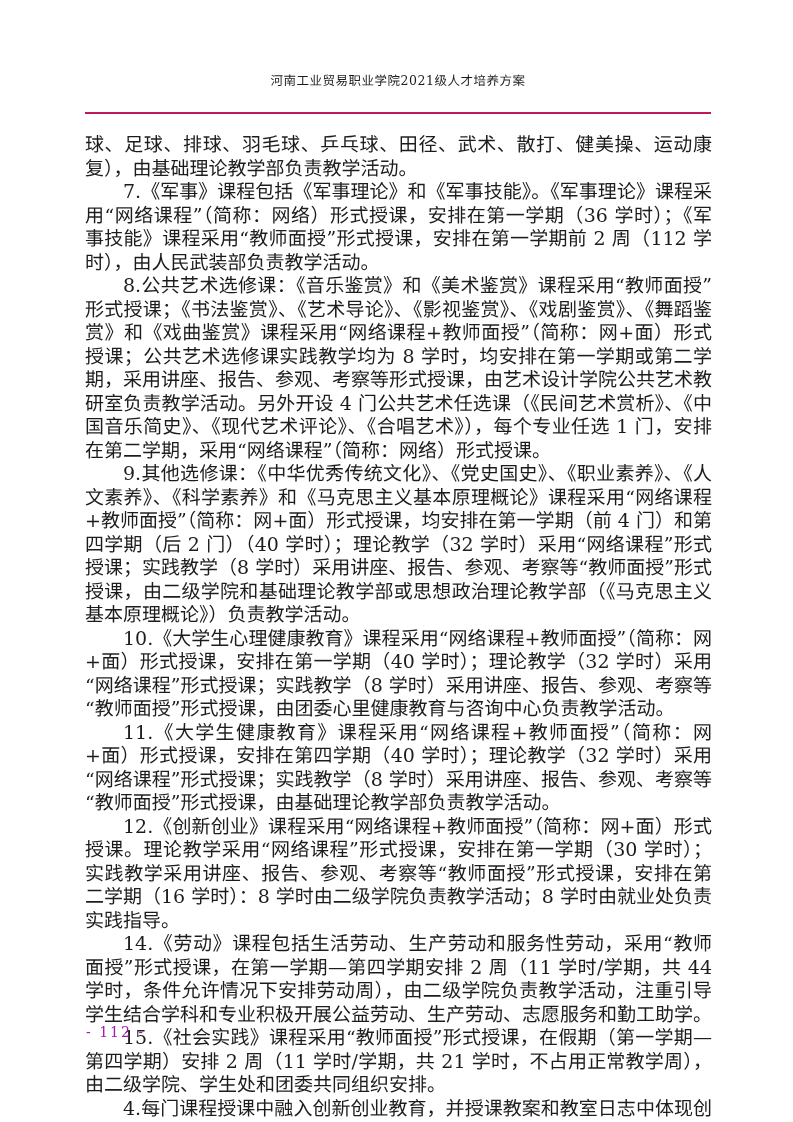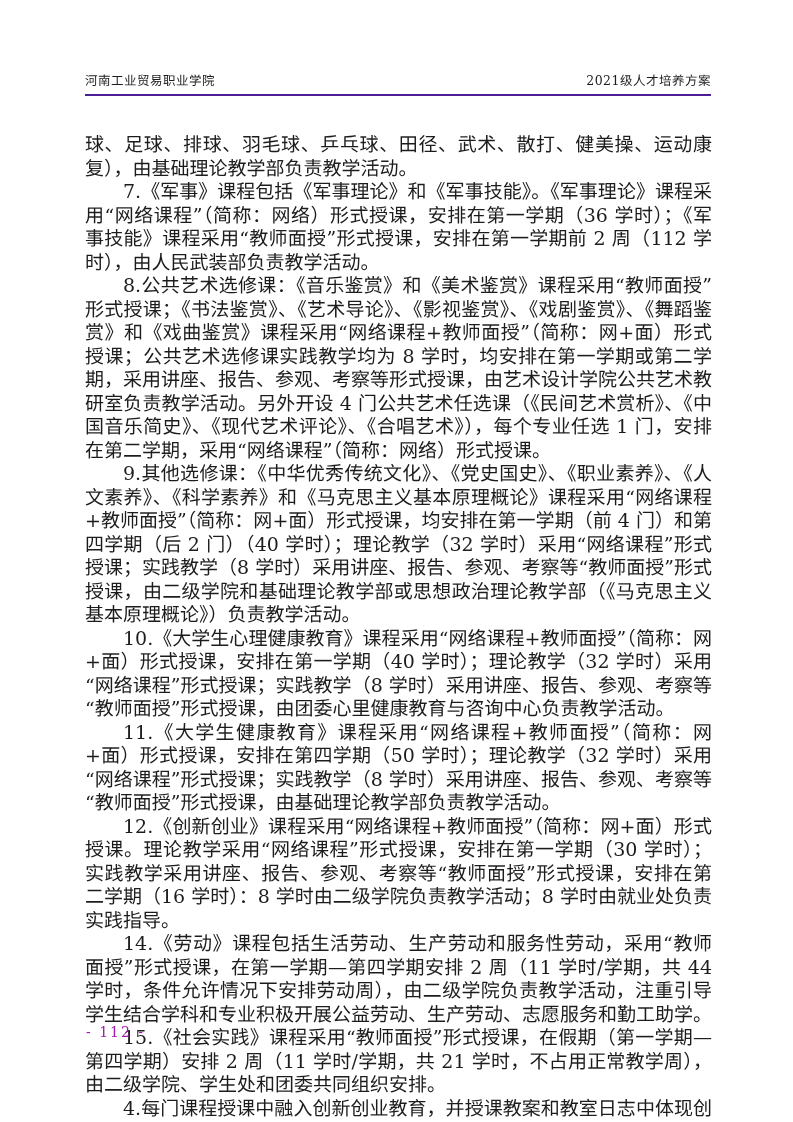--- a/index.html
+++ b/index.html
@@ -14,24 +14,24 @@
     background: #ffffff;
     overflow: hidden;
     font-family: "DejaVu Serif", "Liberation Serif", serif;
     color: #1c1c1c;
   }
   .header {
     position: absolute;
     left: 85px;
     width: 626px;
     top: 70px;
-    padding-bottom: 5px;
-    border-bottom: 2px solid #4c1d95;
+    padding-bottom: 23px;
+    border-bottom: 2px solid #be185d;
     display: flex;
-    justify-content: space-between;
+    justify-content: center;
     align-items: flex-end;
     font-size: 12.5px;
     letter-spacing: 0.5px;
   }
   .header .h-left, .header .h-right {
     white-space: nowrap;
   }
   .doc-body {
     position: absolute;
     left: 85px;
@@ -68,21 +68,21 @@
     <span class="h-left">河南工业贸易职业学院</span>
     <span class="h-right">2021级人才培养方案</span>
   </div>
 
   <div class="doc-body">
     <p>球、足球、排球、羽毛球、乒乓球、田径、武术、散打、健美操、运动康复），由基础理论教学部负责教学活动。</p>
     <p class="ind">7.《军事》课程包括《军事理论》和《军事技能》。《军事理论》课程采用“网络课程”（简称：网络）形式授课，安排在第一学期（36 学时）；《军事技能》课程采用“教师面授”形式授课，安排在第一学期前 2 周（112 学时），由人民武装部负责教学活动。</p>
     <p class="ind">8.公共艺术选修课：《音乐鉴赏》和《美术鉴赏》课程采用“教师面授”形式授课；《书法鉴赏》、《艺术导论》、《影视鉴赏》、《戏剧鉴赏》、《舞蹈鉴赏》和《戏曲鉴赏》课程采用“网络课程+教师面授”（简称：网+面）形式授课；公共艺术选修课实践教学均为 8 学时，均安排在第一学期或第二学期，采用讲座、报告、参观、考察等形式授课，由艺术设计学院公共艺术教研室负责教学活动。另外开设 4 门公共艺术任选课（《民间艺术赏析》、《中国音乐简史》、《现代艺术评论》、《合唱艺术》），每个专业任选 1 门，安排在第二学期，采用“网络课程”（简称：网络）形式授课。</p>
     <p class="ind">9.其他选修课：《中华优秀传统文化》、《党史国史》、《职业素养》、《人文素养》、《科学素养》和《马克思主义基本原理概论》课程采用“网络课程+教师面授”（简称：网+面）形式授课，均安排在第一学期（前 4 门）和第四学期（后 2 门）（40 学时）；理论教学（32 学时）采用“网络课程”形式授课；实践教学（8 学时）采用讲座、报告、参观、考察等“教师面授”形式授课，由二级学院和基础理论教学部或思想政治理论教学部（《马克思主义基本原理概论》）负责教学活动。</p>
     <p class="ind">10.《大学生心理健康教育》课程采用“网络课程+教师面授”（简称：网+面）形式授课，安排在第一学期（40 学时）；理论教学（32 学时）采用“网络课程”形式授课；实践教学（8 学时）采用讲座、报告、参观、考察等 “教师面授”形式授课，由团委心里健康教育与咨询中心负责教学活动。</p>
-    <p class="ind">11.《大学生健康教育》课程采用“网络课程+教师面授”（简称：网+面）形式授课，安排在第四学期（50 学时）；理论教学（32 学时）采用“网络课程”形式授课；实践教学（8 学时）采用讲座、报告、参观、考察等 “教师面授”形式授课，由基础理论教学部负责教学活动。</p>
+    <p class="ind">11.《大学生健康教育》课程采用“网络课程+教师面授”（简称：网+面）形式授课，安排在第四学期（40 学时）；理论教学（32 学时）采用“网络课程”形式授课；实践教学（8 学时）采用讲座、报告、参观、考察等 “教师面授”形式授课，由基础理论教学部负责教学活动。</p>
     <p class="ind">12.《创新创业》课程采用“网络课程+教师面授”（简称：网+面）形式授课。理论教学采用“网络课程”形式授课，安排在第一学期（30 学时）；实践教学采用讲座、报告、参观、考察等“教师面授”形式授课，安排在第二学期（16 学时）：8 学时由二级学院负责教学活动；8 学时由就业处负责实践指导。</p>
     <p class="ind">14.《劳动》课程包括生活劳动、生产劳动和服务性劳动，采用“教师面授”形式授课，在第一学期—第四学期安排 2 周（11 学时/学期，共 44 学时，条件允许情况下安排劳动周），由二级学院负责教学活动，注重引导学生结合学科和专业积极开展公益劳动、生产劳动、志愿服务和勤工助学。</p>
     <p class="ind">15.《社会实践》课程采用“教师面授”形式授课，在假期（第一学期—第四学期）安排 2 周（11 学时/学期，共 21 学时，不占用正常教学周），由二级学院、学生处和团委共同组织安排。</p>
     <p class="ind">4.每门课程授课中融入创新创业教育，并授课教案和教室日志中体现创新创业教育内容，可以每学期开始或结束时进行集中讲授。</p>
   </div>
 
   <div class="footer">- 112 -</div>
 
 </div>
 

